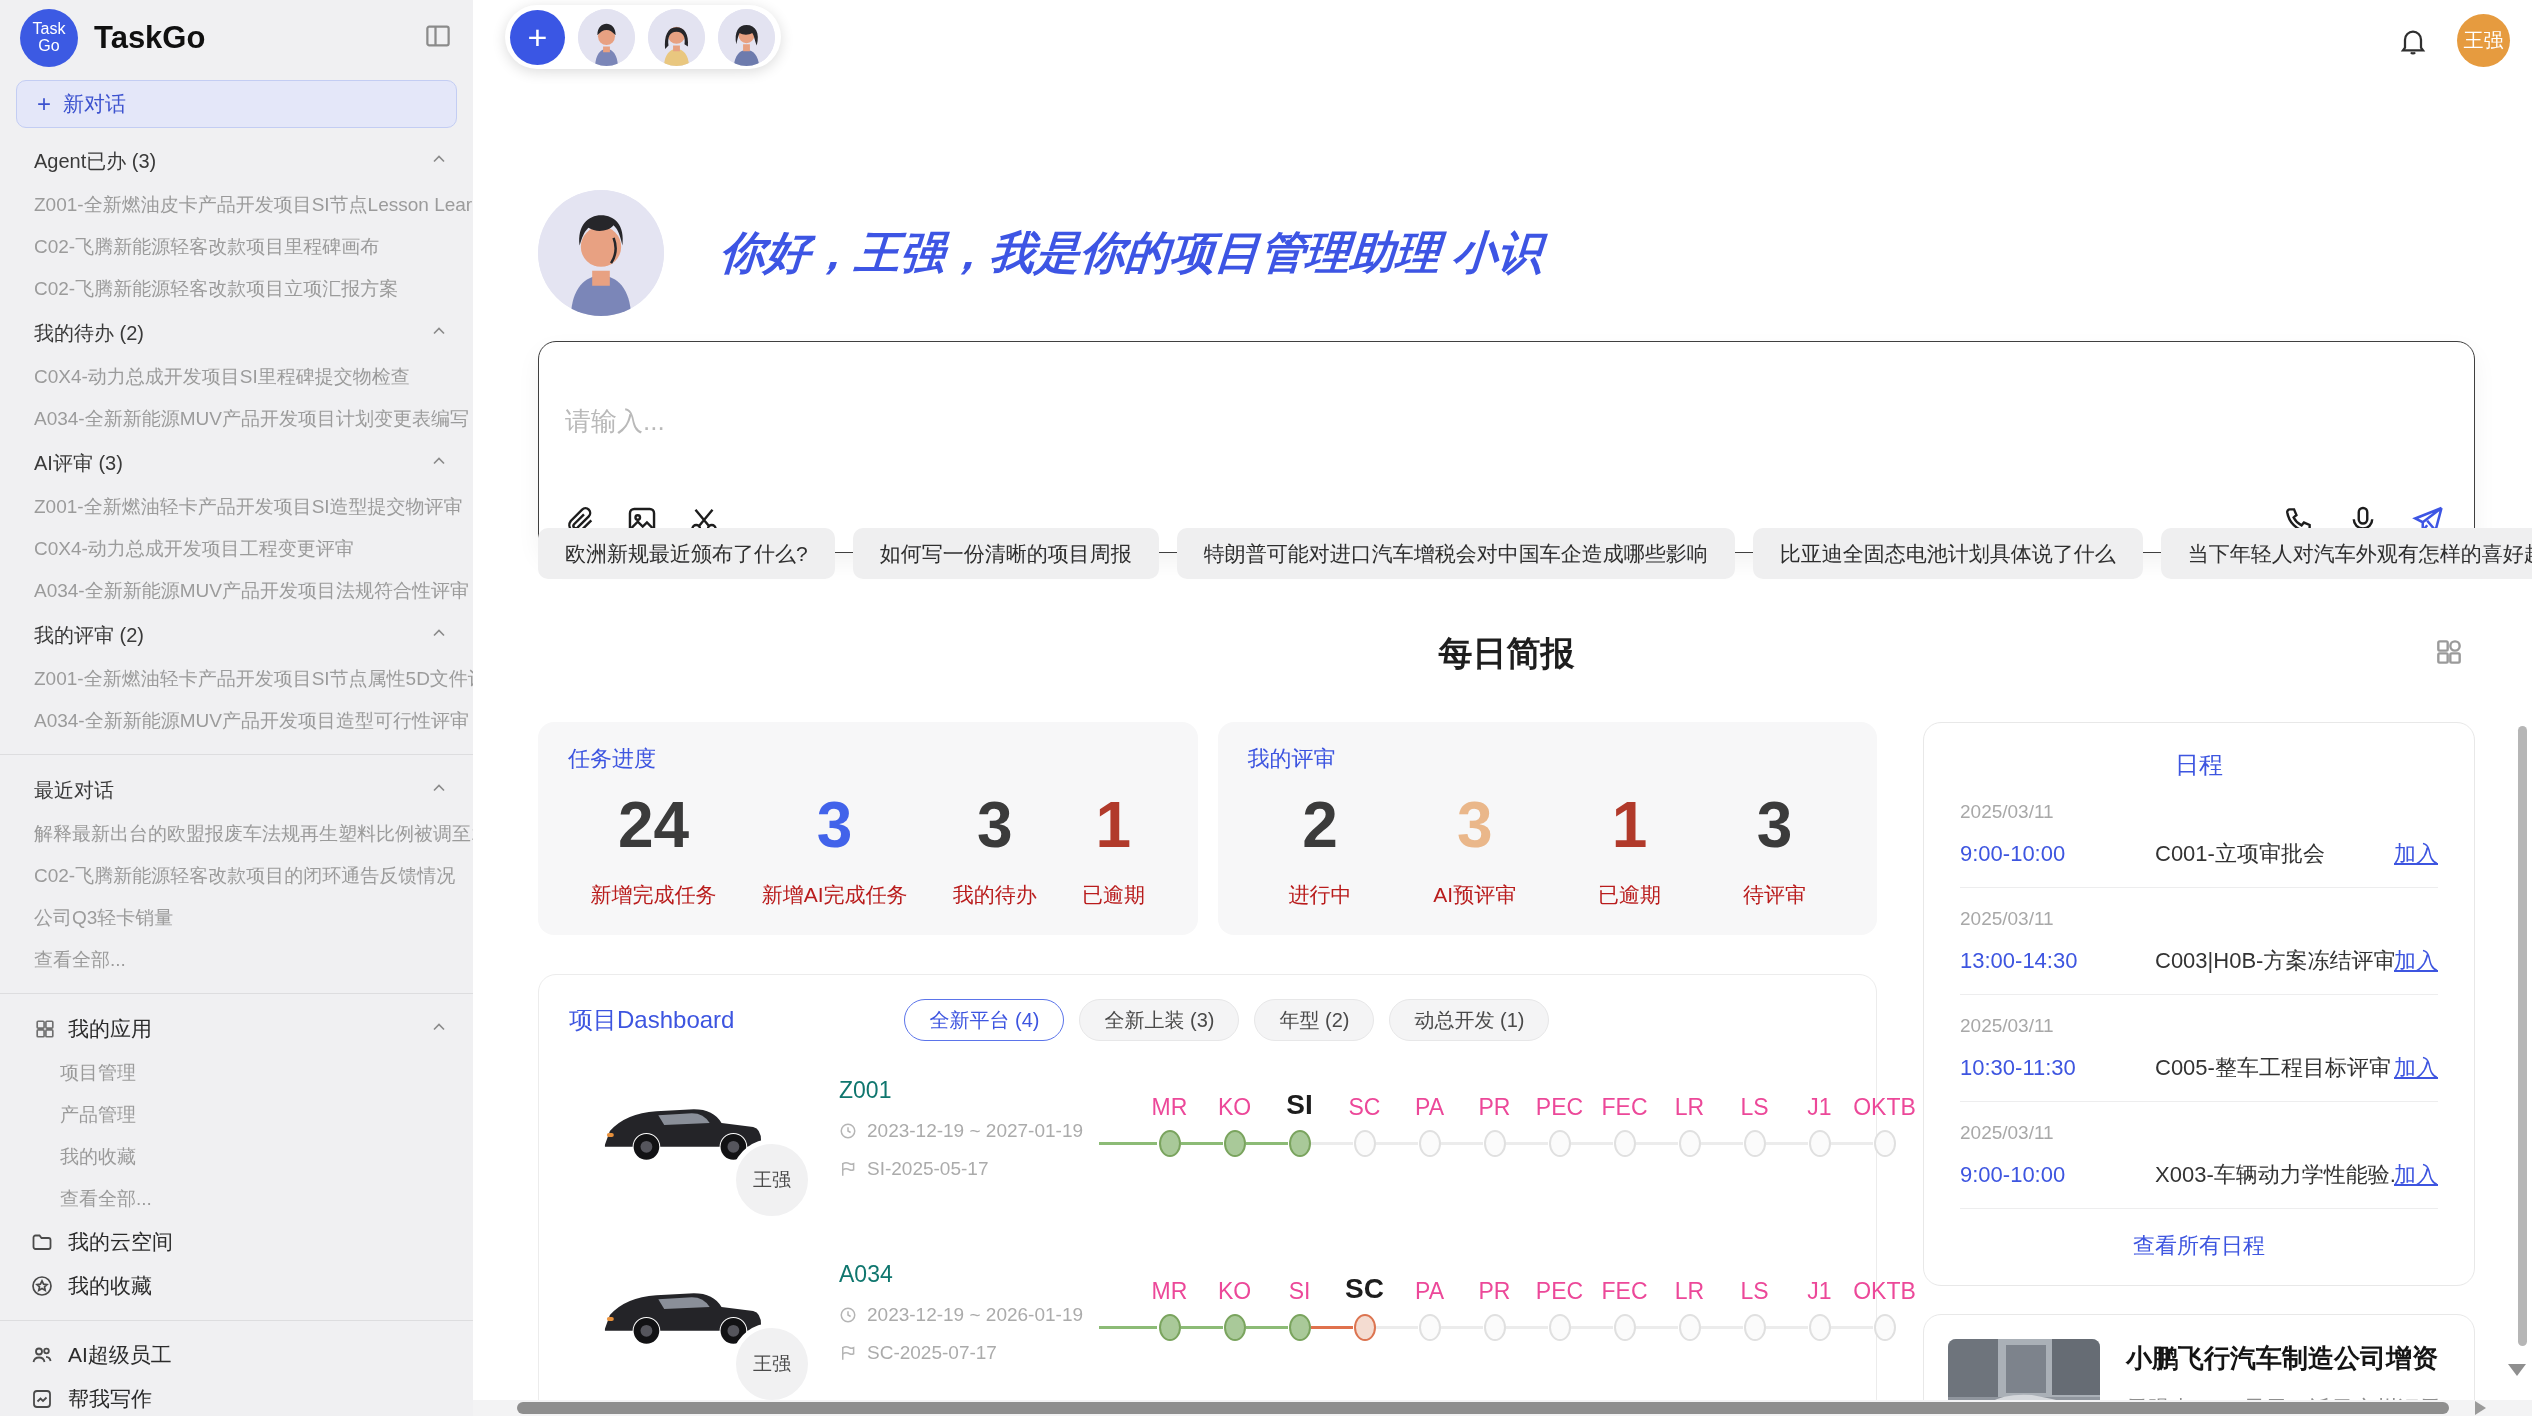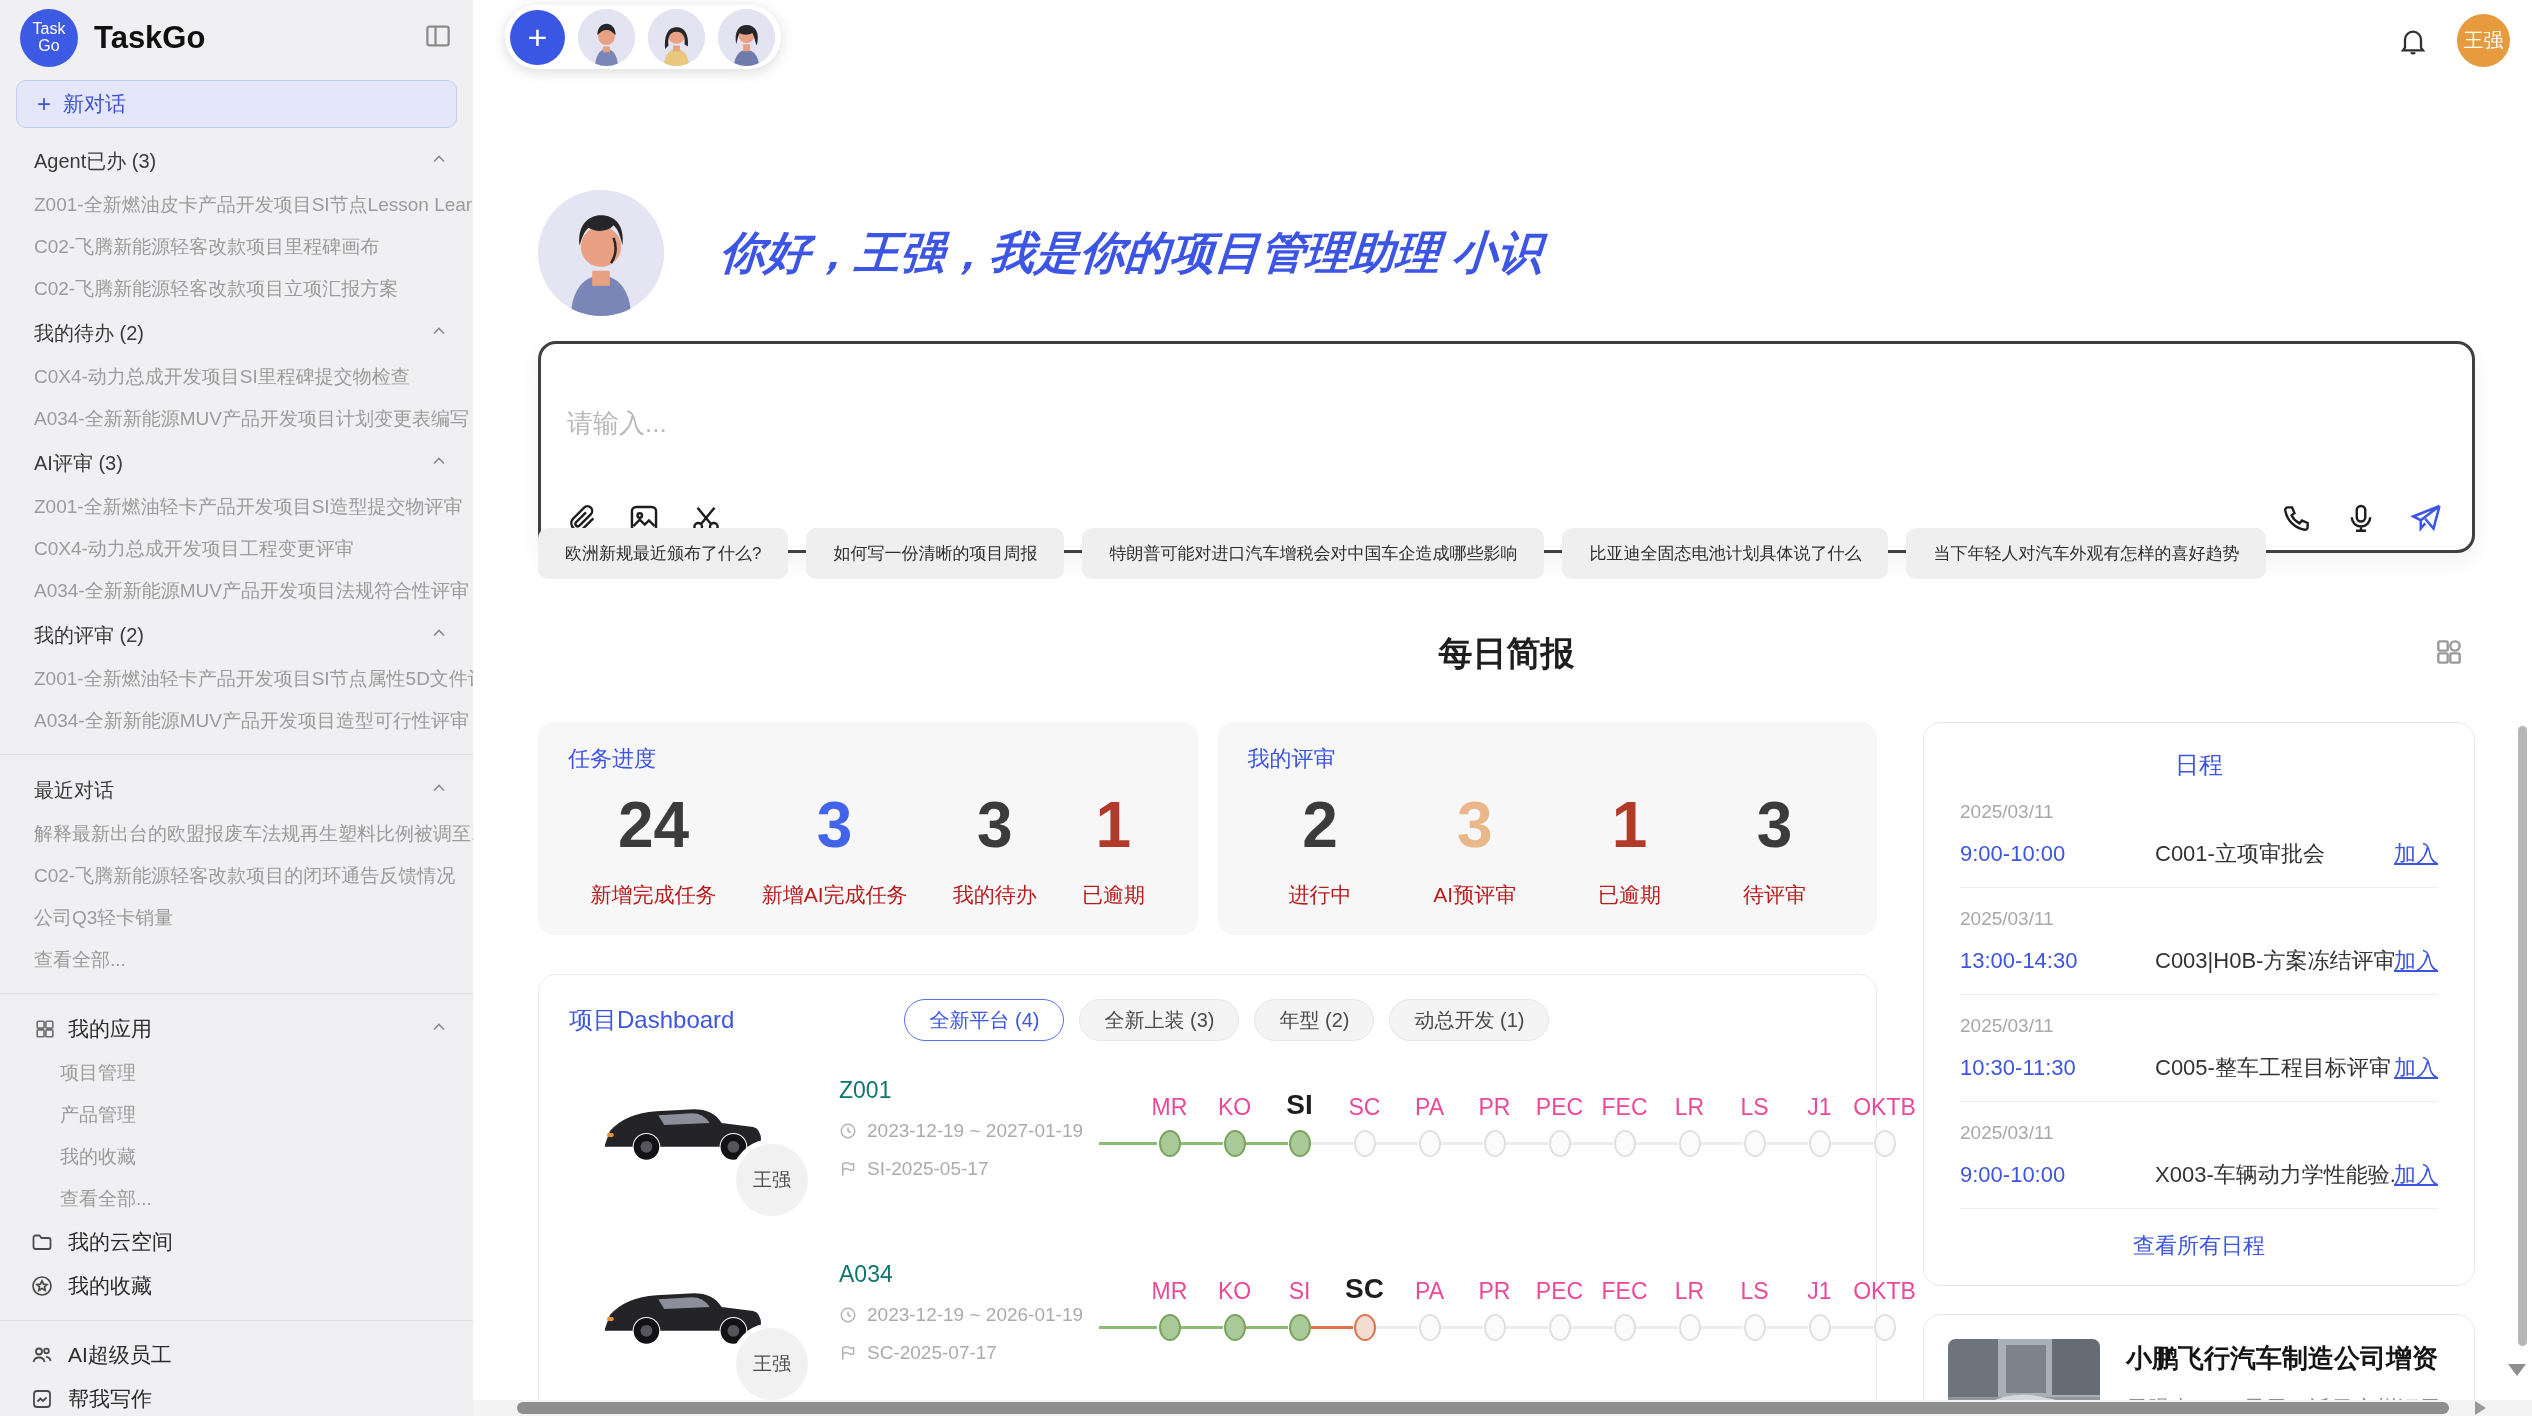--- a/index.html
+++ b/index.html
@@ -39,32 +39,32 @@
   .top-right { position:absolute; right:22px; top:14px; display:flex; align-items:center; gap:28px; }
   .bell { color:#2f2f2f; cursor:pointer; display:flex; }
   .user-badge { width:53px; height:53px; border-radius:50%; background:#e69b3f; color:#fff; font-size:20px;
     display:flex; align-items:center; justify-content:center; cursor:pointer; }
 
   .hero { position:absolute; left:65px; top:190px; display:flex; align-items:center; gap:56px; }
   .hero-avatar { width:126px; height:126px; border-radius:50%; overflow:hidden; background:#e4e4f2; }
   .greeting { font-size:45px; font-weight:700; color:#3d55e4; font-style:italic; transform:skewX(-4deg); }
 
   .composer { position:absolute; left:65px; right:57px; top:341px; height:212px; background:#fff;
-    border:3px solid #404040; border-radius:18px; box-shadow:0 10px 24px rgba(0,0,0,.05); }
+    border:1px solid #404040; border-radius:18px; box-shadow:0 10px 24px rgba(0,0,0,.05); }
   .composer textarea { position:absolute; left:26px; top:14px; right:26px; height:96px; border:none; outline:none;
     resize:none; font-size:26px; font-family:inherit; color:#333; background:transparent; padding-top:48px; }
   .composer textarea::placeholder { color:#b9b9b9; }
   .composer-left-icons { position:absolute; left:24px; bottom:14px; display:flex; gap:28px; color:#1d1d1d; }
   .composer-right-icons { position:absolute; right:28px; bottom:14px; display:flex; gap:30px; align-items:center; color:#1d1d1d; }
   .cicon { cursor:pointer; display:flex; }
   .send-icon { color:#3d55e4; }
 
   .chips { position:absolute; left:65px; top:528px; display:flex; gap:18px; }
   .chip { height:51px; background:#efeff0; border-radius:10px; display:flex; align-items:center;
-    padding:0 27px; font-size:17px; color:#2e2e2e; cursor:pointer; white-space:nowrap; }
+    padding:0 27px; font-size:21px; color:#2e2e2e; cursor:pointer; white-space:nowrap; }
 
   .briefing-head { position:absolute; left:65px; right:57px; top:632px; height:42px; }
   .briefing-title { text-align:center; font-size:34px; font-weight:700; color:#1e1e1e; line-height:42px; }
   .briefing-grid-icon { position:absolute; right:10px; top:4px; color:#9a9a9a; cursor:pointer; }
 
   .columns { position:absolute; left:65px; right:57px; top:722px; bottom:0; display:flex; gap:46px; }
   .col-left { width:1339px; flex:none; }
   .col-right { flex:1; }
 
   .stats-row { display:flex; gap:20px; height:213px; }

